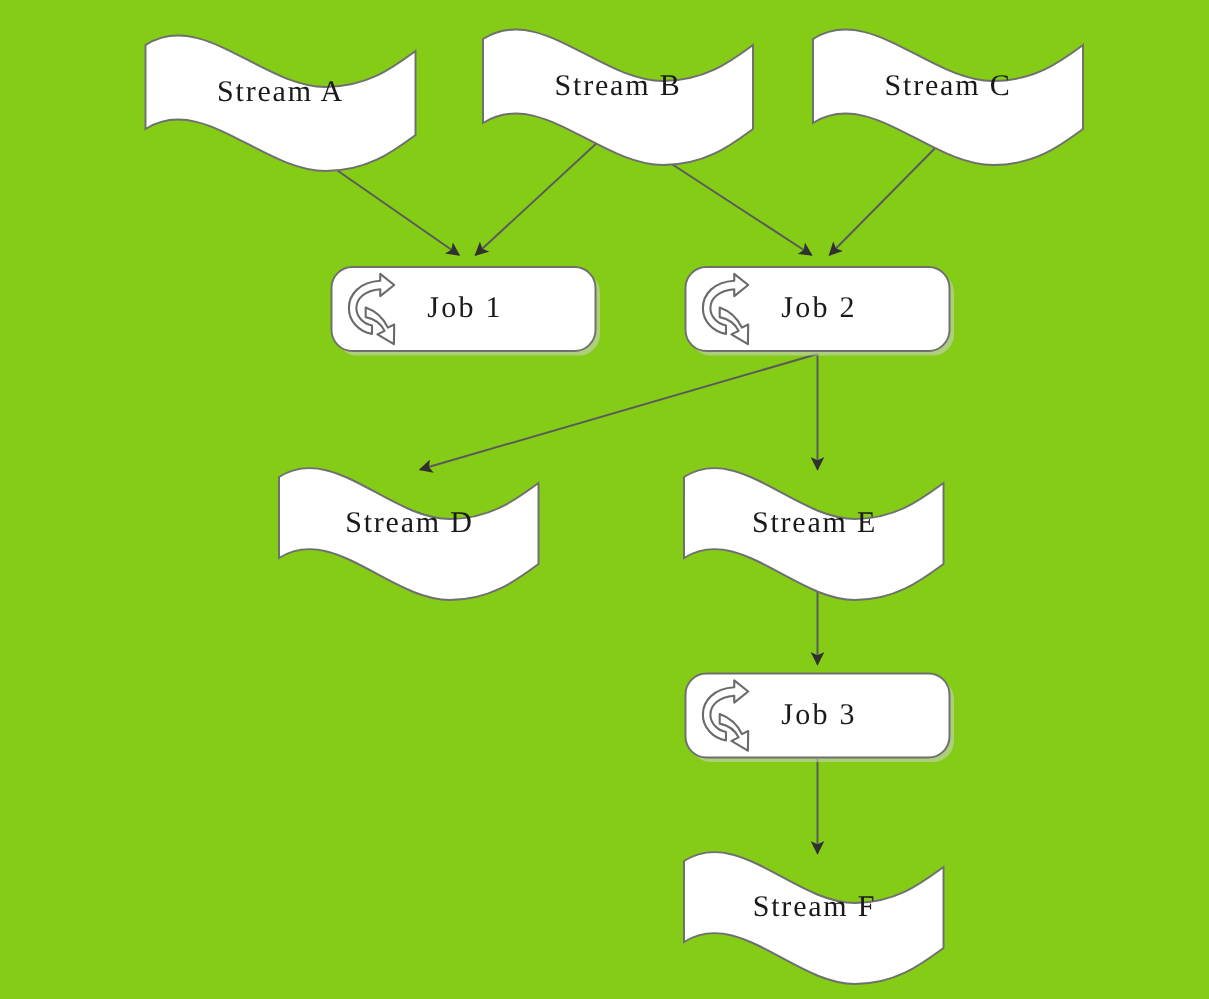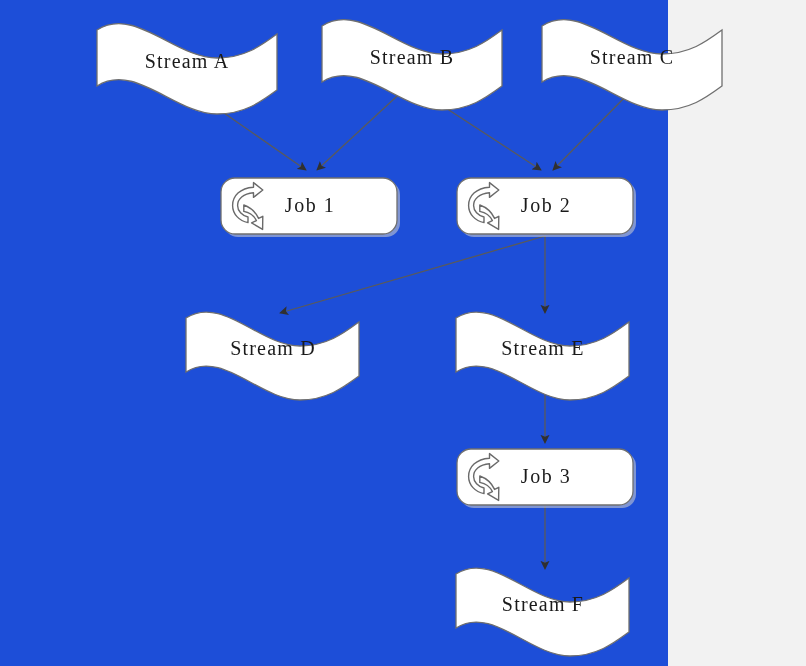--- a/index.html
+++ b/index.html
@@ -8,23 +8,23 @@
     background: #f2f2f2;
   }
   body {
     width: 806px;
     height: 666px;
     overflow: hidden;
     font-family: "Liberation Serif", "DejaVu Serif", serif;
   }
   #canvas-wrap {
     position: relative;
-    width: 668px;
+    width: 806px;
     height: 666px;
-    background: #1d4ed8;
+    background: #84cc16;
   }
   svg#diagram {
     position: absolute;
     top: 0;
     left: 0;
     width: 806px;
     height: 666px;
     display: block;
   }
   .node-shape {

